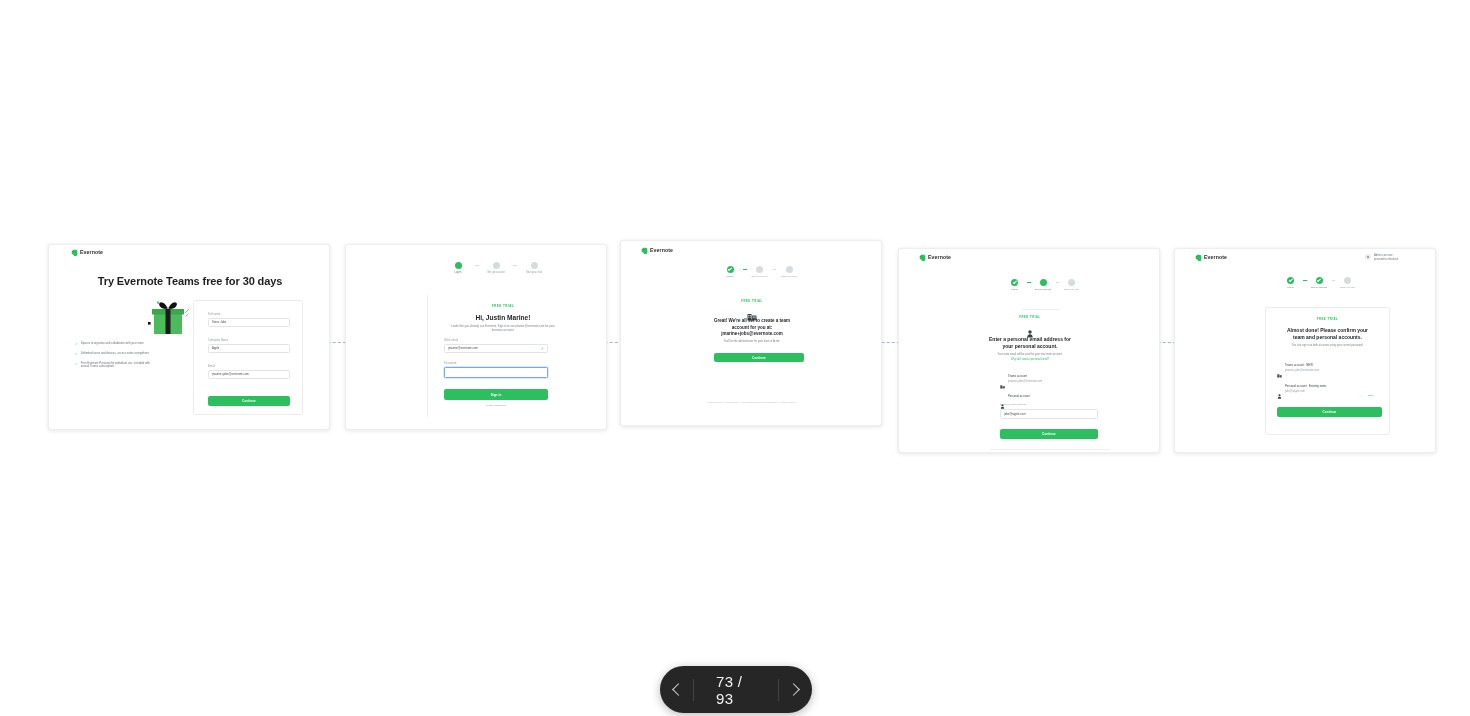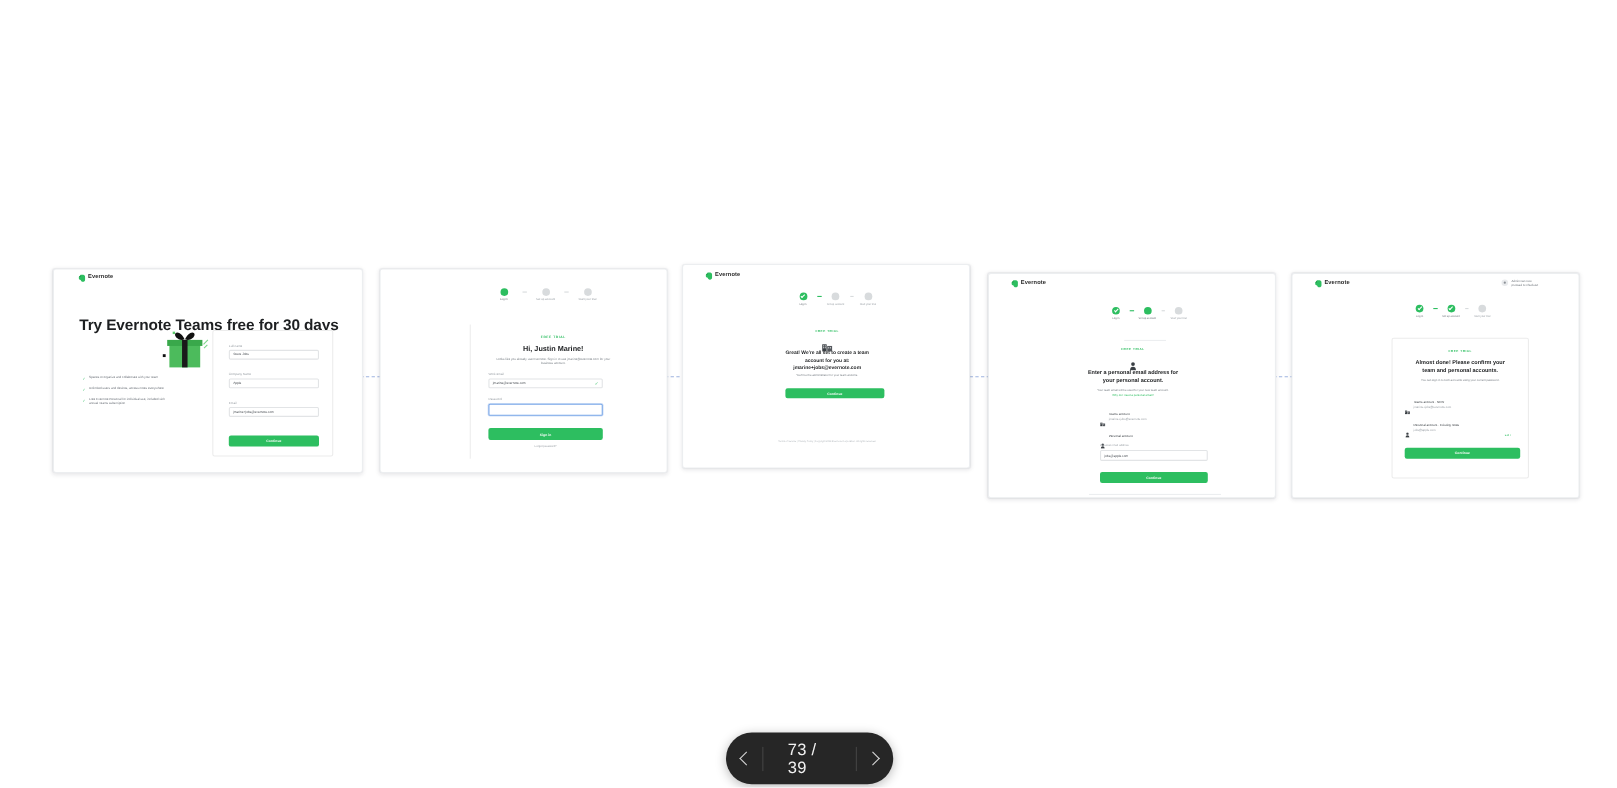--- a/index.html
+++ b/index.html
@@ -182,21 +182,21 @@
       <div class="logo" style="left:22px; top:4px;">
         <span class="mark">
           <svg width="7" height="8" viewBox="0 0 16 18">
             <path d="M5 1.5 L10.5 1.5 C13 1.5 14.5 3.5 14.5 6 L14.5 12 C14.5 14.8 12.6 16.4 10 16.4 C7.2 16.4 6 14.6 5.4 12.6 C3.2 12.4 1.5 11.2 1.5 9 L1.5 6.2 L5 2.4 Z" fill="#2dbe60"></path>
             <path d="M1.6 6.3 L5.1 6.3 L5.1 2.5 Z" fill="#1f8f47"></path>
           </svg>
         </span>
         <span class="word">Evernote</span>
       </div>
 
-      <div class="headline" style="position:absolute; left:0; top:42px; width:282px; font-size:14px; letter-spacing:-0.1px;">Try Evernote Teams free for 30 days</div>
+      <div class="headline" style="position:absolute; left:0; top:30px; width:282px; font-size:11px; letter-spacing:-0.1px;">Try Evernote Teams free for 30 days</div>
 
       <div class="gift" style="left:98px; top:297px; width:44px; height:40px; transform: translate(-48px,-297px);">
         <svg width="46" height="42" viewBox="0 0 46 42" style="position:absolute; left:46px; top:53px;">
           <rect x="9" y="15" width="28" height="21" fill="#4cbb5c"></rect>
           <rect x="7" y="11" width="32" height="5.5" fill="#39a84b"></rect>
           <rect x="20.5" y="11" width="5" height="25" fill="#1a1a1a"></rect>
           <path d="M20.5 11 C16 11 13 7 14.5 5 C16.5 2.5 21 6 22.8 10.5 Z" fill="#111"></path>
           <path d="M25.5 11 C30 11 33 7 31.5 5 C29.5 2.5 25 6 23.2 10.5 Z" fill="#111"></path>
           <rect x="12" y="3.5" width="2.2" height="2.2" fill="#5dc96c"></rect>
           <rect x="3" y="24" width="2.6" height="2.6" fill="#111"></rect>
@@ -523,20 +523,20 @@
       <div class="btn-primary" style="left:102px; top:158px; width:105px; height:10px;">Continue</div>
 
     </div>
   </div>
 
   <div class="pager" style="left:660px; top:666px; width:152px; height:47px;">
     <div class="pbtn">
       <span class="chev left"></span>
     </div>
     <div class="sep"></div>
-    <div class="count">73 / 39</div>
+    <div class="count">73 / 93</div>
     <div class="sep"></div>
     <div class="pbtn">
       <span class="chev right"></span>
     </div>
   </div>
 
 </div>
 
 </body></html>

